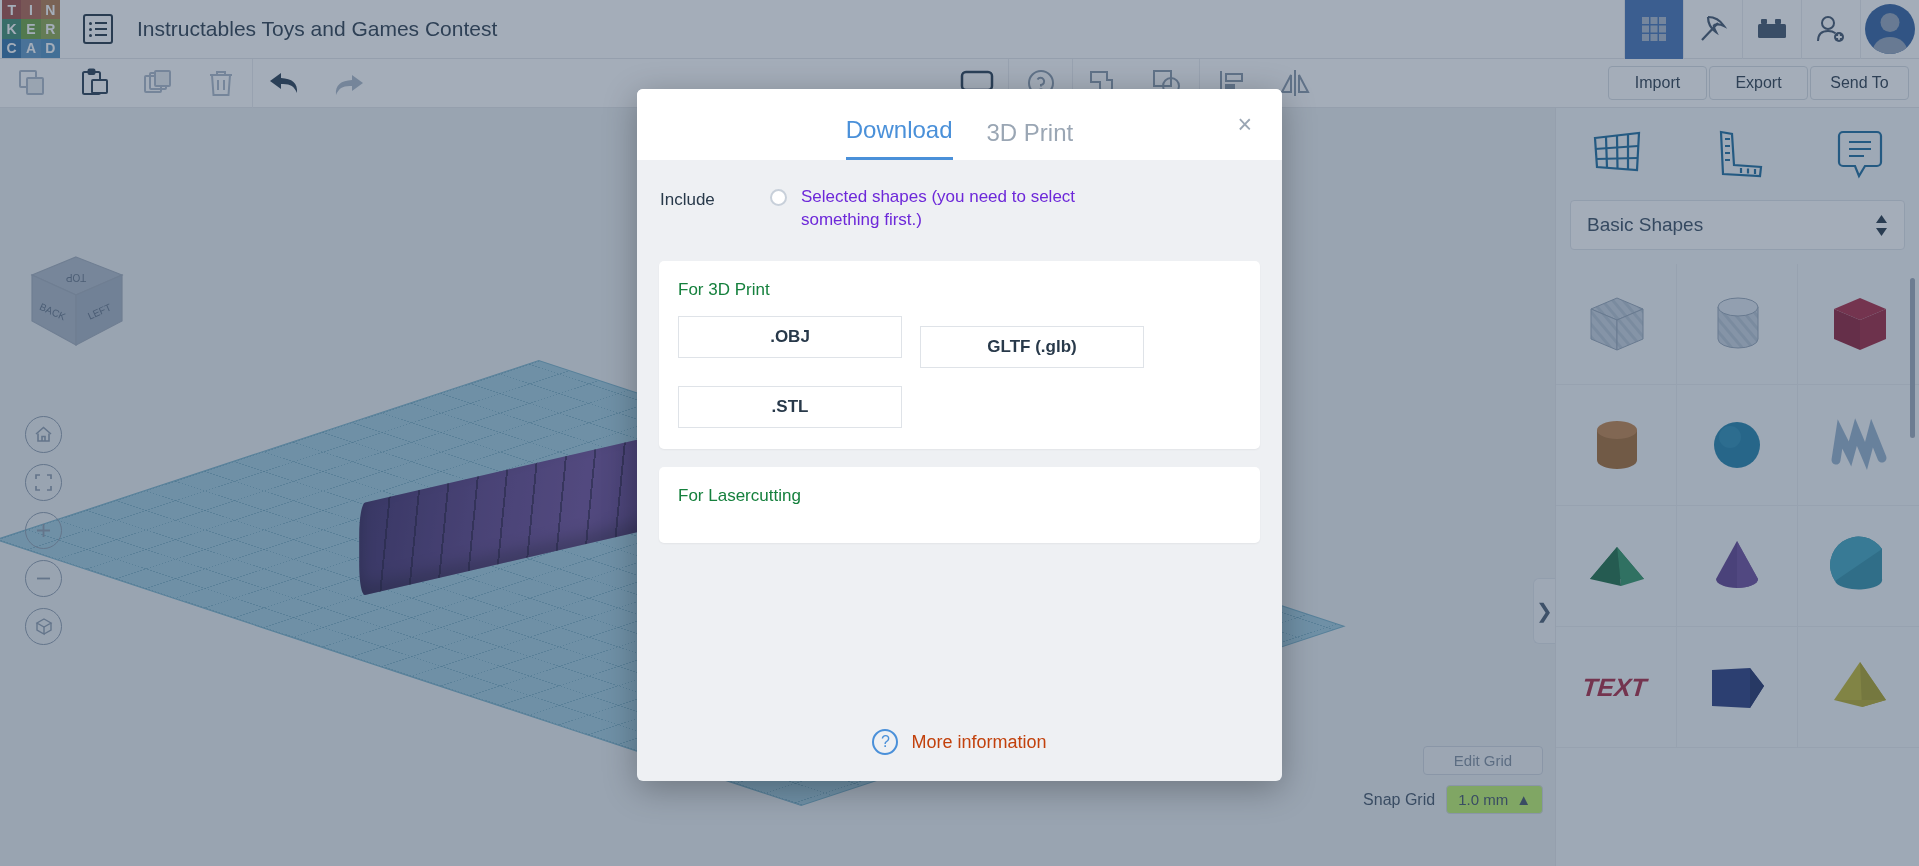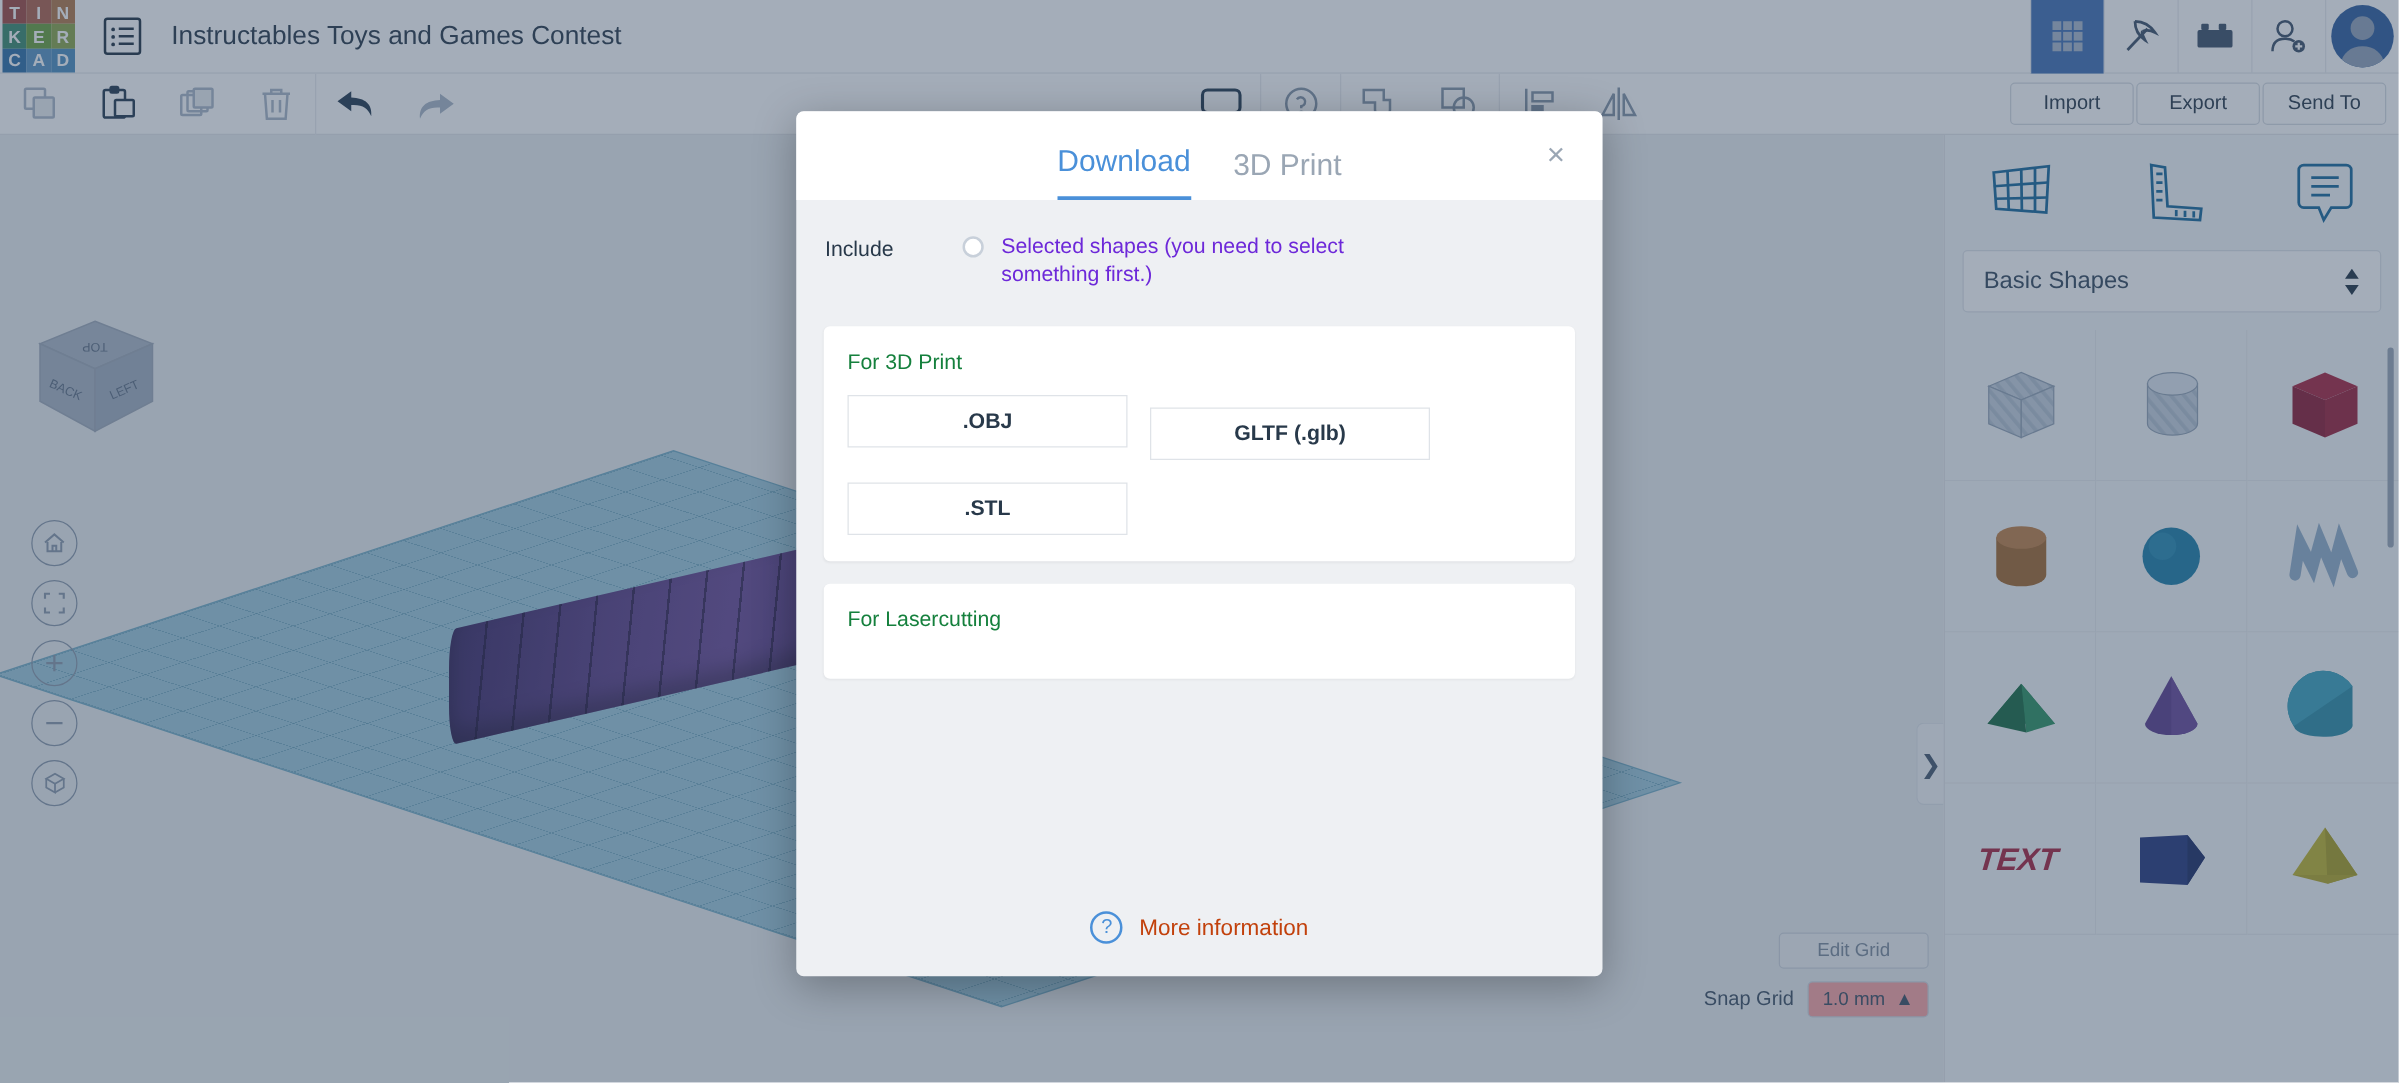--- a/index.html
+++ b/index.html
@@ -98,21 +98,21 @@
 
   
   .grid-ctl { position: absolute; right: 12px; bottom: 52px;
     display: flex; flex-direction: column; align-items: flex-end; gap: 10px; }
   .edit-grid { width: 120px; height: 29px; border: 1px solid #cfd6de;
     border-radius: 4px; background: #f1f3f5; color: #7d8b9c; font-size: 15px;
     display: flex; align-items: center; justify-content: center; }
   .snap-row { display: flex; align-items: center; gap: 11px; }
   .snap-label { font-size: 16px; color: #3d4f63; }
   .snap-val { height: 29px; padding: 0 11px; border: 1px solid #cfd6de;
-    border-radius: 4px; background: #fca5a5; color: #3d4f63; font-size: 15px;
+    border-radius: 4px; background: #bef264; color: #3d4f63; font-size: 15px;
     display: flex; align-items: center; gap: 8px; }
 
   
   .collapse-handle { position: absolute; right: 0px; top: 470px; width: 22px; height: 66px;
     background: #f4f6f8; border: 1px solid #dfe4ea; border-right: none;
     border-radius: 6px 0 0 6px; display: flex; align-items: center;
     justify-content: center; color: #46586d; font-size: 20px; }
 
   
   .rpanel { position: absolute; top: 108px; right: 0; width: 364px; height: 758px;

